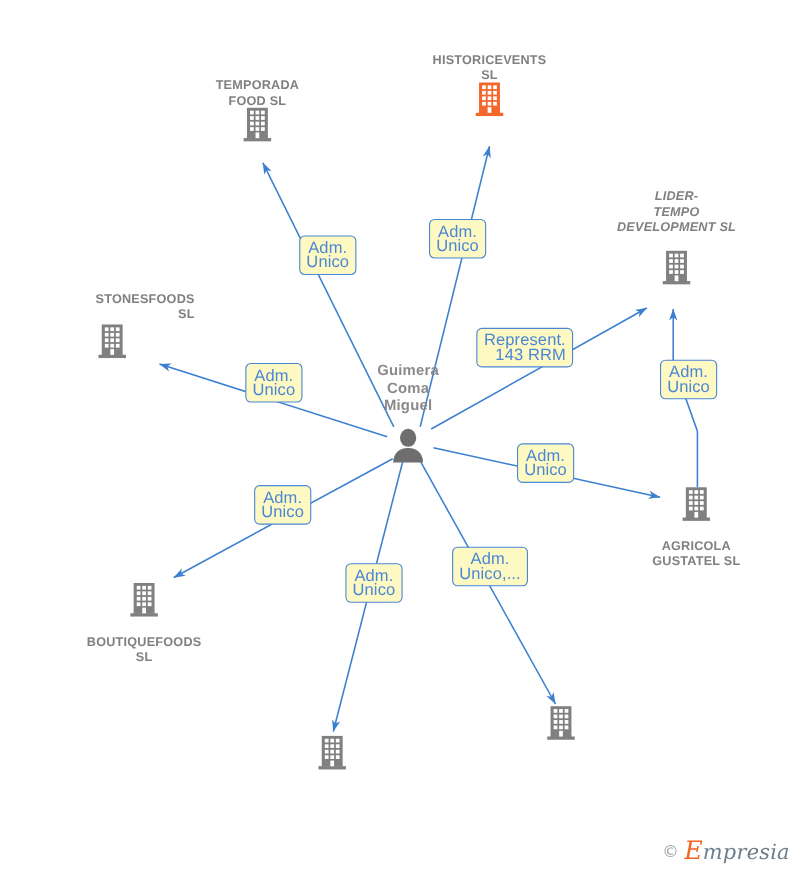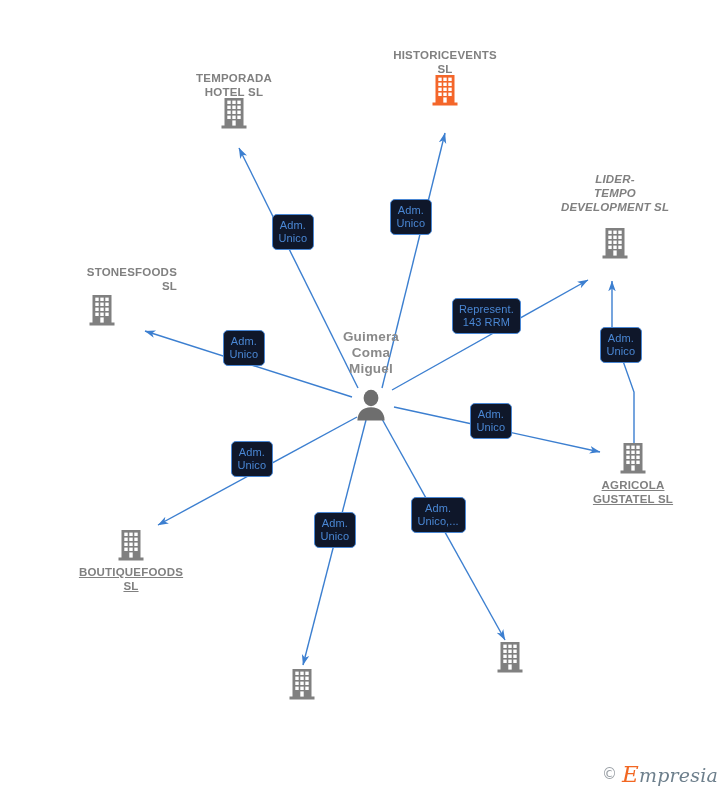--- a/index.html
+++ b/index.html
@@ -48,31 +48,30 @@
     width: 30px;
     height: 34px;
     margin: 2px auto 0 auto;
     display: block;
   }
   .node-icon.person-icon {
     width: 34px;
     height: 32px;
   }
   .node.below .node-label {
-    margin-top: 3px;
-    text-decoration: underline;
+    margin-top: 15px;
   }
   .edge-label {
     position: absolute;
     box-sizing: border-box;
     border: 1.3px solid #4a87d4;
     border-radius: 5px;
-    background: #0f172a;
+    background: #fef9c3;
     color: #4a87d4;
-    font-size: 11px;
+    font-size: 15px;
     line-height: 13px;
     text-align: center;
     padding: 4px 6px 4px 6px;
     white-space: pre-line;
     letter-spacing: 0.1px;
   }
   #watermark {
     position: absolute;
     right: 10px;
     bottom: 8px;
@@ -145,21 +144,21 @@
             <rect x="18.3" y="14.6" width="3.4" height="3.4"></rect>
             <rect x="8.3" y="19.6" width="3.4" height="3.4"></rect>
             <rect x="13.3" y="19.6" width="3.4" height="3.4"></rect>
             <rect x="18.3" y="19.6" width="3.4" height="3.4"></rect>
             <rect x="13.3" y="24.4" width="3.4" height="5.2"></rect>
           </g>
         </svg>
       </div>
       <div class="node" style="left: 234px; top: 71px;">
         <div class="node-label">TEMPORADA
-HOTEL  SL</div>
+FOOD  SL</div>
       </div>
       <div class="node" style="left: 234px; top: 94px;">
         <svg viewBox="0 0 30 34" class="node-icon">
           <g fill="#808080">
             <rect x="5.5" y="2" width="19" height="28"></rect>
             <rect x="2.5" y="29.5" width="25" height="3"></rect>
           </g>
           <g fill="#ffffff">
             <rect x="8.3" y="4.6" width="3.4" height="3.4"></rect>
             <rect x="13.3" y="4.6" width="3.4" height="3.4"></rect>
@@ -340,21 +339,21 @@
         </svg>
       </div>
     </div>
   <div id="labels-layer">
       <div class="edge-label" style="left: 389.5px; top: 199px;">Adm.
 Unico</div>
       <div class="edge-label" style="left: 271.5px; top: 214px;">Adm.
 Unico</div>
       <div class="edge-label" style="left: 222.5px; top: 330px;">Adm.
 Unico</div>
-      <div class="edge-label" style="left: 452px; top: 298px;">Represent.
+      <div class="edge-label" style="left: 433px; top: 298px; text-align: right;">Represent.
 143 RRM</div>
       <div class="edge-label" style="left: 469.5px; top: 403px;">Adm.
 Unico</div>
       <div class="edge-label" style="left: 230.5px; top: 441px;">Adm.
 Unico</div>
       <div class="edge-label" style="left: 313.5px; top: 512px;">Adm.
 Unico</div>
       <div class="edge-label" style="left: 410.5px; top: 497px;">Adm.
 Unico,...</div>
       <div class="edge-label" style="left: 599.5px; top: 327px;">Adm.

